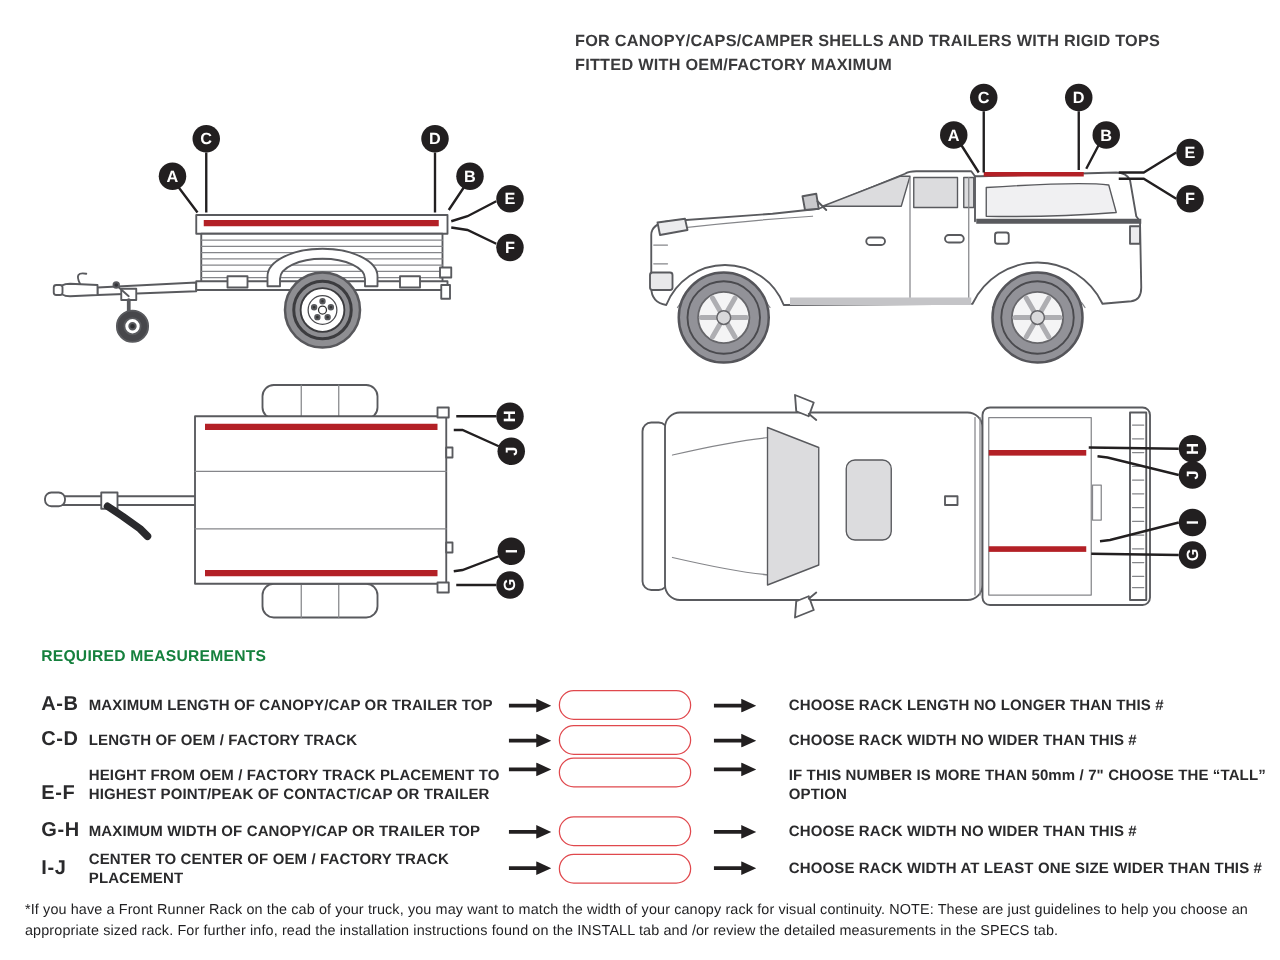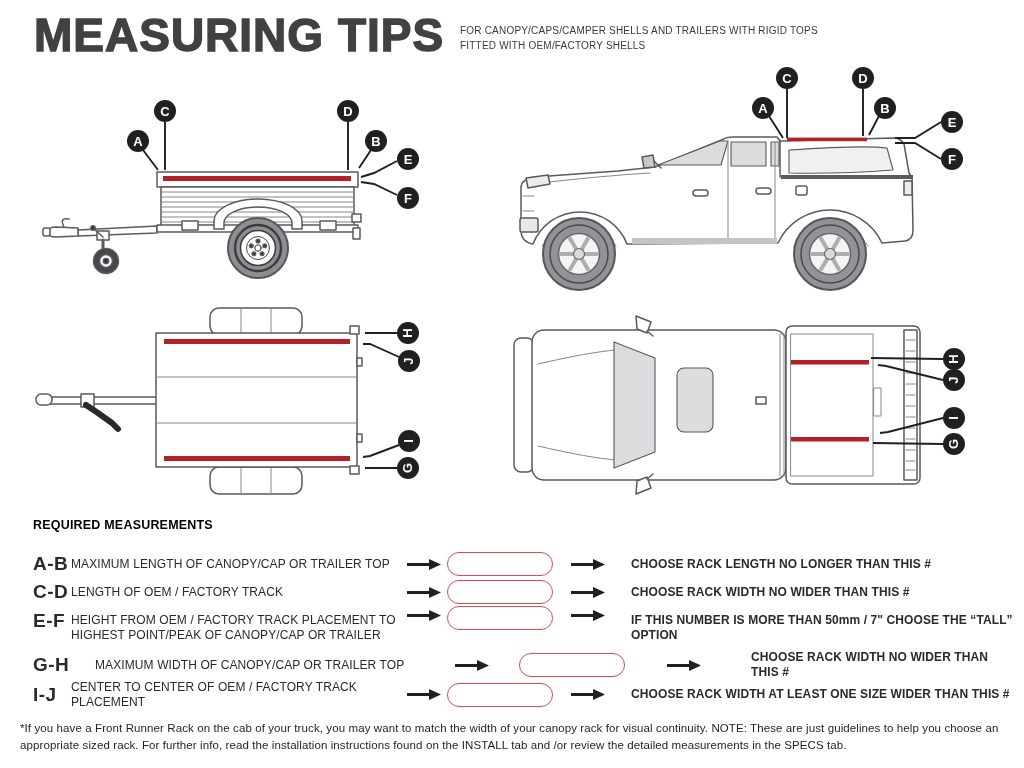--- a/index.html
+++ b/index.html
@@ -5,62 +5,61 @@
   :root{
     --ink:#414042; --note_red:#e01f26; --track_red:#b32026; --pill_red:#e0484d;
   }
   html,body{margin:0;padding:0;background:#f2f2f2;}
   #stage{position:relative;width:1024px;height:768px;background:#ffffff;overflow:hidden;
          font-family:"Liberation Sans",sans-serif;color:#2a2a2c;}
   .abs{position:absolute;}
   
   .title{left:34px;top:12px;font-size:46px;font-weight:700;letter-spacing:1px;
          color:var(--ink,#414042);-webkit-text-stroke:1.4px var(--ink,#414042);line-height:1;}
-  .subtitle{left:460px;top:24px;font-size:10px;font-weight:400;color:#3a3a3c;
+  .subtitle{left:460px;top:24px;font-size:13px;font-weight:700;color:#3a3a3c;
             line-height:1.45;letter-spacing:.2px;}
   
   svg{display:block;}
   .art{stroke:#595a5e;stroke-width:1.5;fill:#fff;stroke-linejoin:round;stroke-linecap:round;}
   .thin{stroke:#85868a;stroke-width:1;fill:none;}
   .nofill{fill:none;}
   .glass{fill:#dcdcde;stroke:#595a5e;stroke-width:1.1;}
   .glass2{fill:#f0f0f2;stroke:#595a5e;stroke-width:1.1;}
   .track{fill:var(--track_red,#b32026);stroke:none;}
   .ln{stroke:#221f20;stroke-width:1.9;fill:none;}
   .cir circle{fill:#221f20;stroke:none;}
   .cir text{fill:#fff;font:700 13px "Liberation Sans",sans-serif;text-anchor:middle;}
   
   .legend{left:33px;top:518px;display:flex;gap:18px;align-items:baseline;}
-  .legend .h{font-size:12.5px;font-weight:700;color:#000000;letter-spacing:.2px;}
+  .legend .h{font-size:12.5px;font-weight:700;color:#15803d;letter-spacing:.2px;}
   .legend .n{font-size:12.5px;font-weight:700;color:var(--note_red,#e01f26);letter-spacing:.2px;}
   .mtable{left:33px;top:550px;width:980px;}
   .mrow{display:grid;grid-template-columns:38px 336px 40px 112px 58px auto;
         align-items:center;min-height:28px;}
   .mrow.tall{min-height:44px;}
-  .mrow.r4{min-height:30px;gap:24px;}
-  .mkey{font-size:19px;font-weight:700;letter-spacing:.5px;}
-  .mdesc{font-size:12px;font-weight:400;line-height:1.22;letter-spacing:.1px;}
+  .mrow.r4{min-height:30px;}
+  .mkey{font-size:16px;font-weight:700;letter-spacing:.5px;}
+  .mdesc{font-size:12px;font-weight:700;line-height:1.22;letter-spacing:.1px;}
   .minstr{font-size:12px;font-weight:700;line-height:1.25;letter-spacing:.1px;padding-left:14px;}
   .marrow{display:flex;align-items:center;}
   .marrow svg line{stroke:#221f20;stroke-width:3;}
   .marrow svg polygon{fill:#221f20;}
   .pill{width:106px;height:24px;border:1.7px solid var(--pill_red,#e0484d);border-radius:13px;
         background:#fff;box-sizing:border-box;}
   .footnote{left:20px;top:720px;width:992px;font-size:11.5px;font-weight:400;color:#1f1f21;
             line-height:1.5;letter-spacing:.1px;}
 </style>
 </head>
 <body>
 
 <div id="stage">
 
-  <div class="abs title">MEASURING TIPS</div>
   <div class="abs subtitle">
     <div>FOR CANOPY/CAPS/CAMPER SHELLS AND TRAILERS WITH RIGID TOPS</div>
-    <div>FITTED WITH OEM/FACTORY SHELLS</div>
+    <div>FITTED WITH OEM/FACTORY MAXIMUM</div>
   </div>
 
   <svg class="abs" style="left:20px;top:90px;" width="440" height="210" viewBox="0 0 440 210">
     <g class="art">
 
       <path d="M137,136 L58,140 L58,146 L137,143 Z"></path>
       <path d="M58,138 L36,137 Q28,137 28,142 Q28,147 36,147 L58,146 Z"></path>
       <rect x="23" y="138" width="7" height="8" rx="2"></rect>
       <path class="nofill" d="M44,137 Q39,127 49,129"></path>
 
@@ -315,24 +314,24 @@
       <span class="marrow">
           <svg width="34" height="11" viewBox="0 0 34 11" style="margin-left:12px">
             <line x1="0" y1="5.5" x2="24" y2="5.5"></line>
             <polygon points="22,0 34,5.5 22,11"></polygon>
           </svg>
         </span>
       <span class="minstr">CHOOSE RACK WIDTH NO WIDER THAN THIS #</span>
     </div>
 
     <div class="mrow tall">
-      <span class="mkey" style="align-self:start;padding-top:4px;">E-F</span>
+      <span class="mkey" style="align-self:start;padding-top:4px;margin-top:16px;">E-F</span>
       <span class="mdesc">
         <div>HEIGHT FROM OEM / FACTORY TRACK PLACEMENT TO</div>
-        <div>HIGHEST POINT/PEAK OF CANOPY/CAP OR TRAILER</div>
+        <div>HIGHEST POINT/PEAK OF CONTACT/CAP OR TRAILER</div>
       </span>
       <span class="marrow" style="align-self:start;padding-top:4px;">
           <svg width="34" height="11" viewBox="0 0 34 11">
             <line x1="0" y1="5.5" x2="24" y2="5.5"></line>
             <polygon points="22,0 34,5.5 22,11"></polygon>
           </svg>
         </span>
       <span class="marrow" style="align-self:start;">
           <span class="pill"></span>
         </span>

